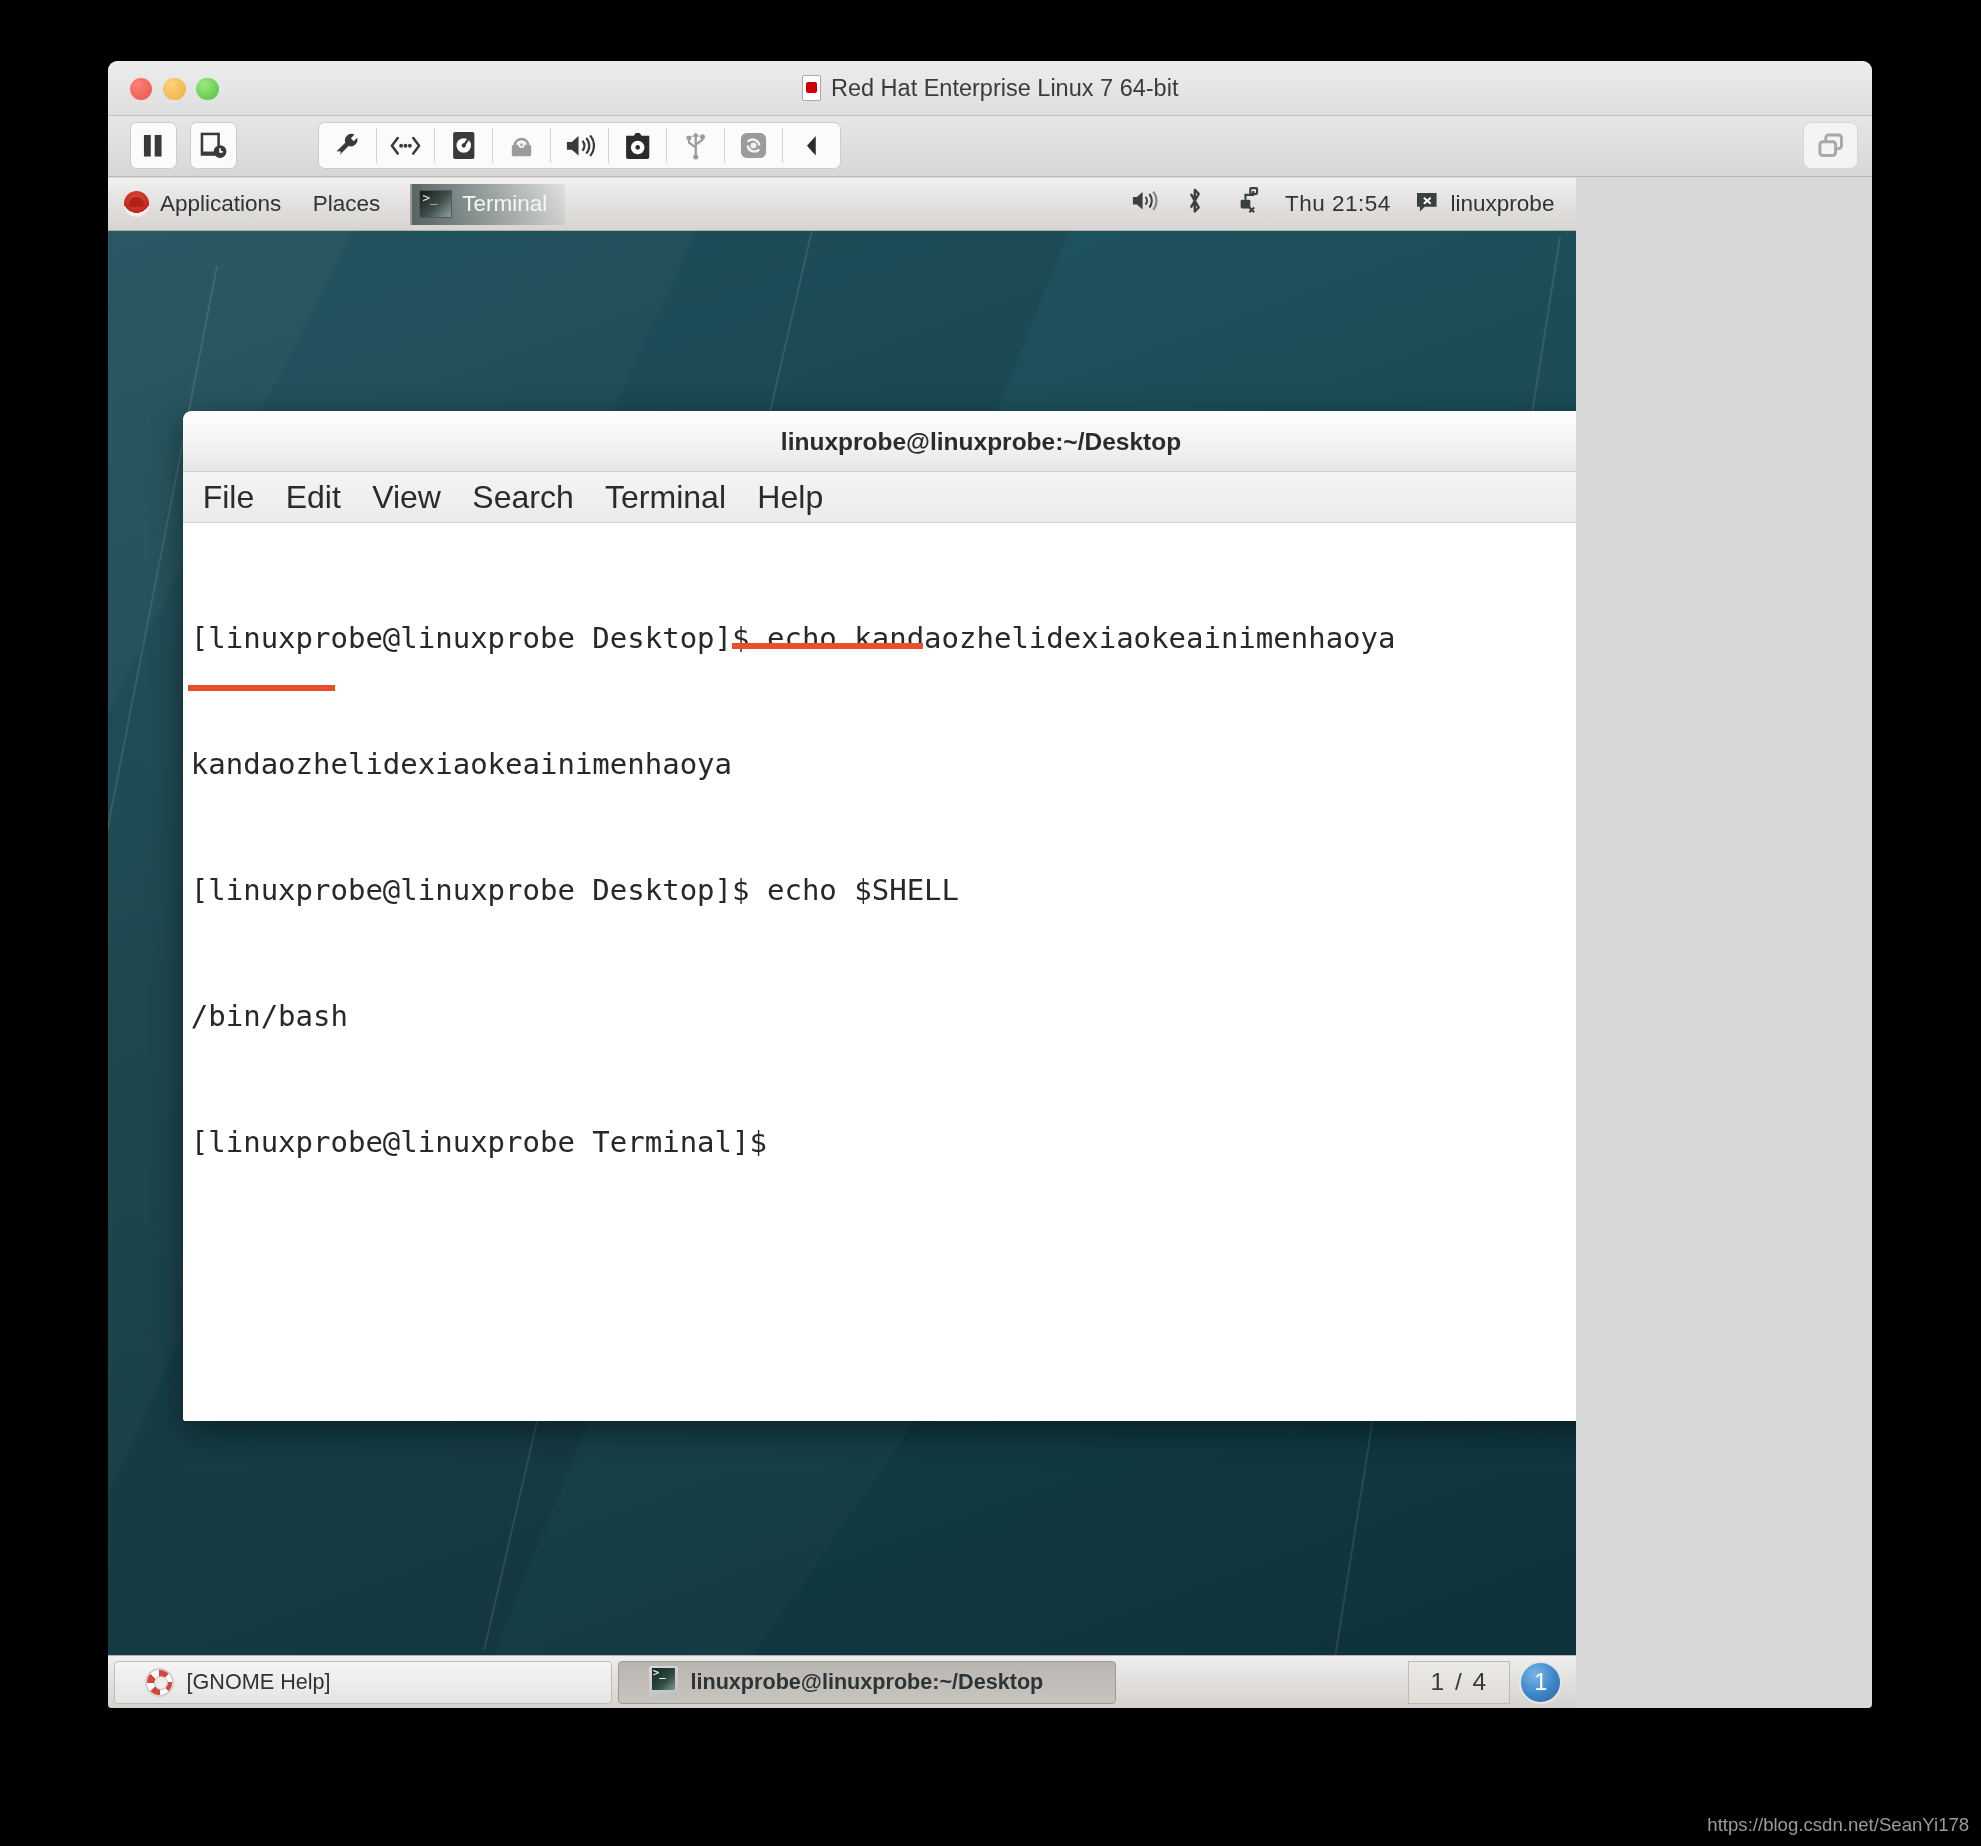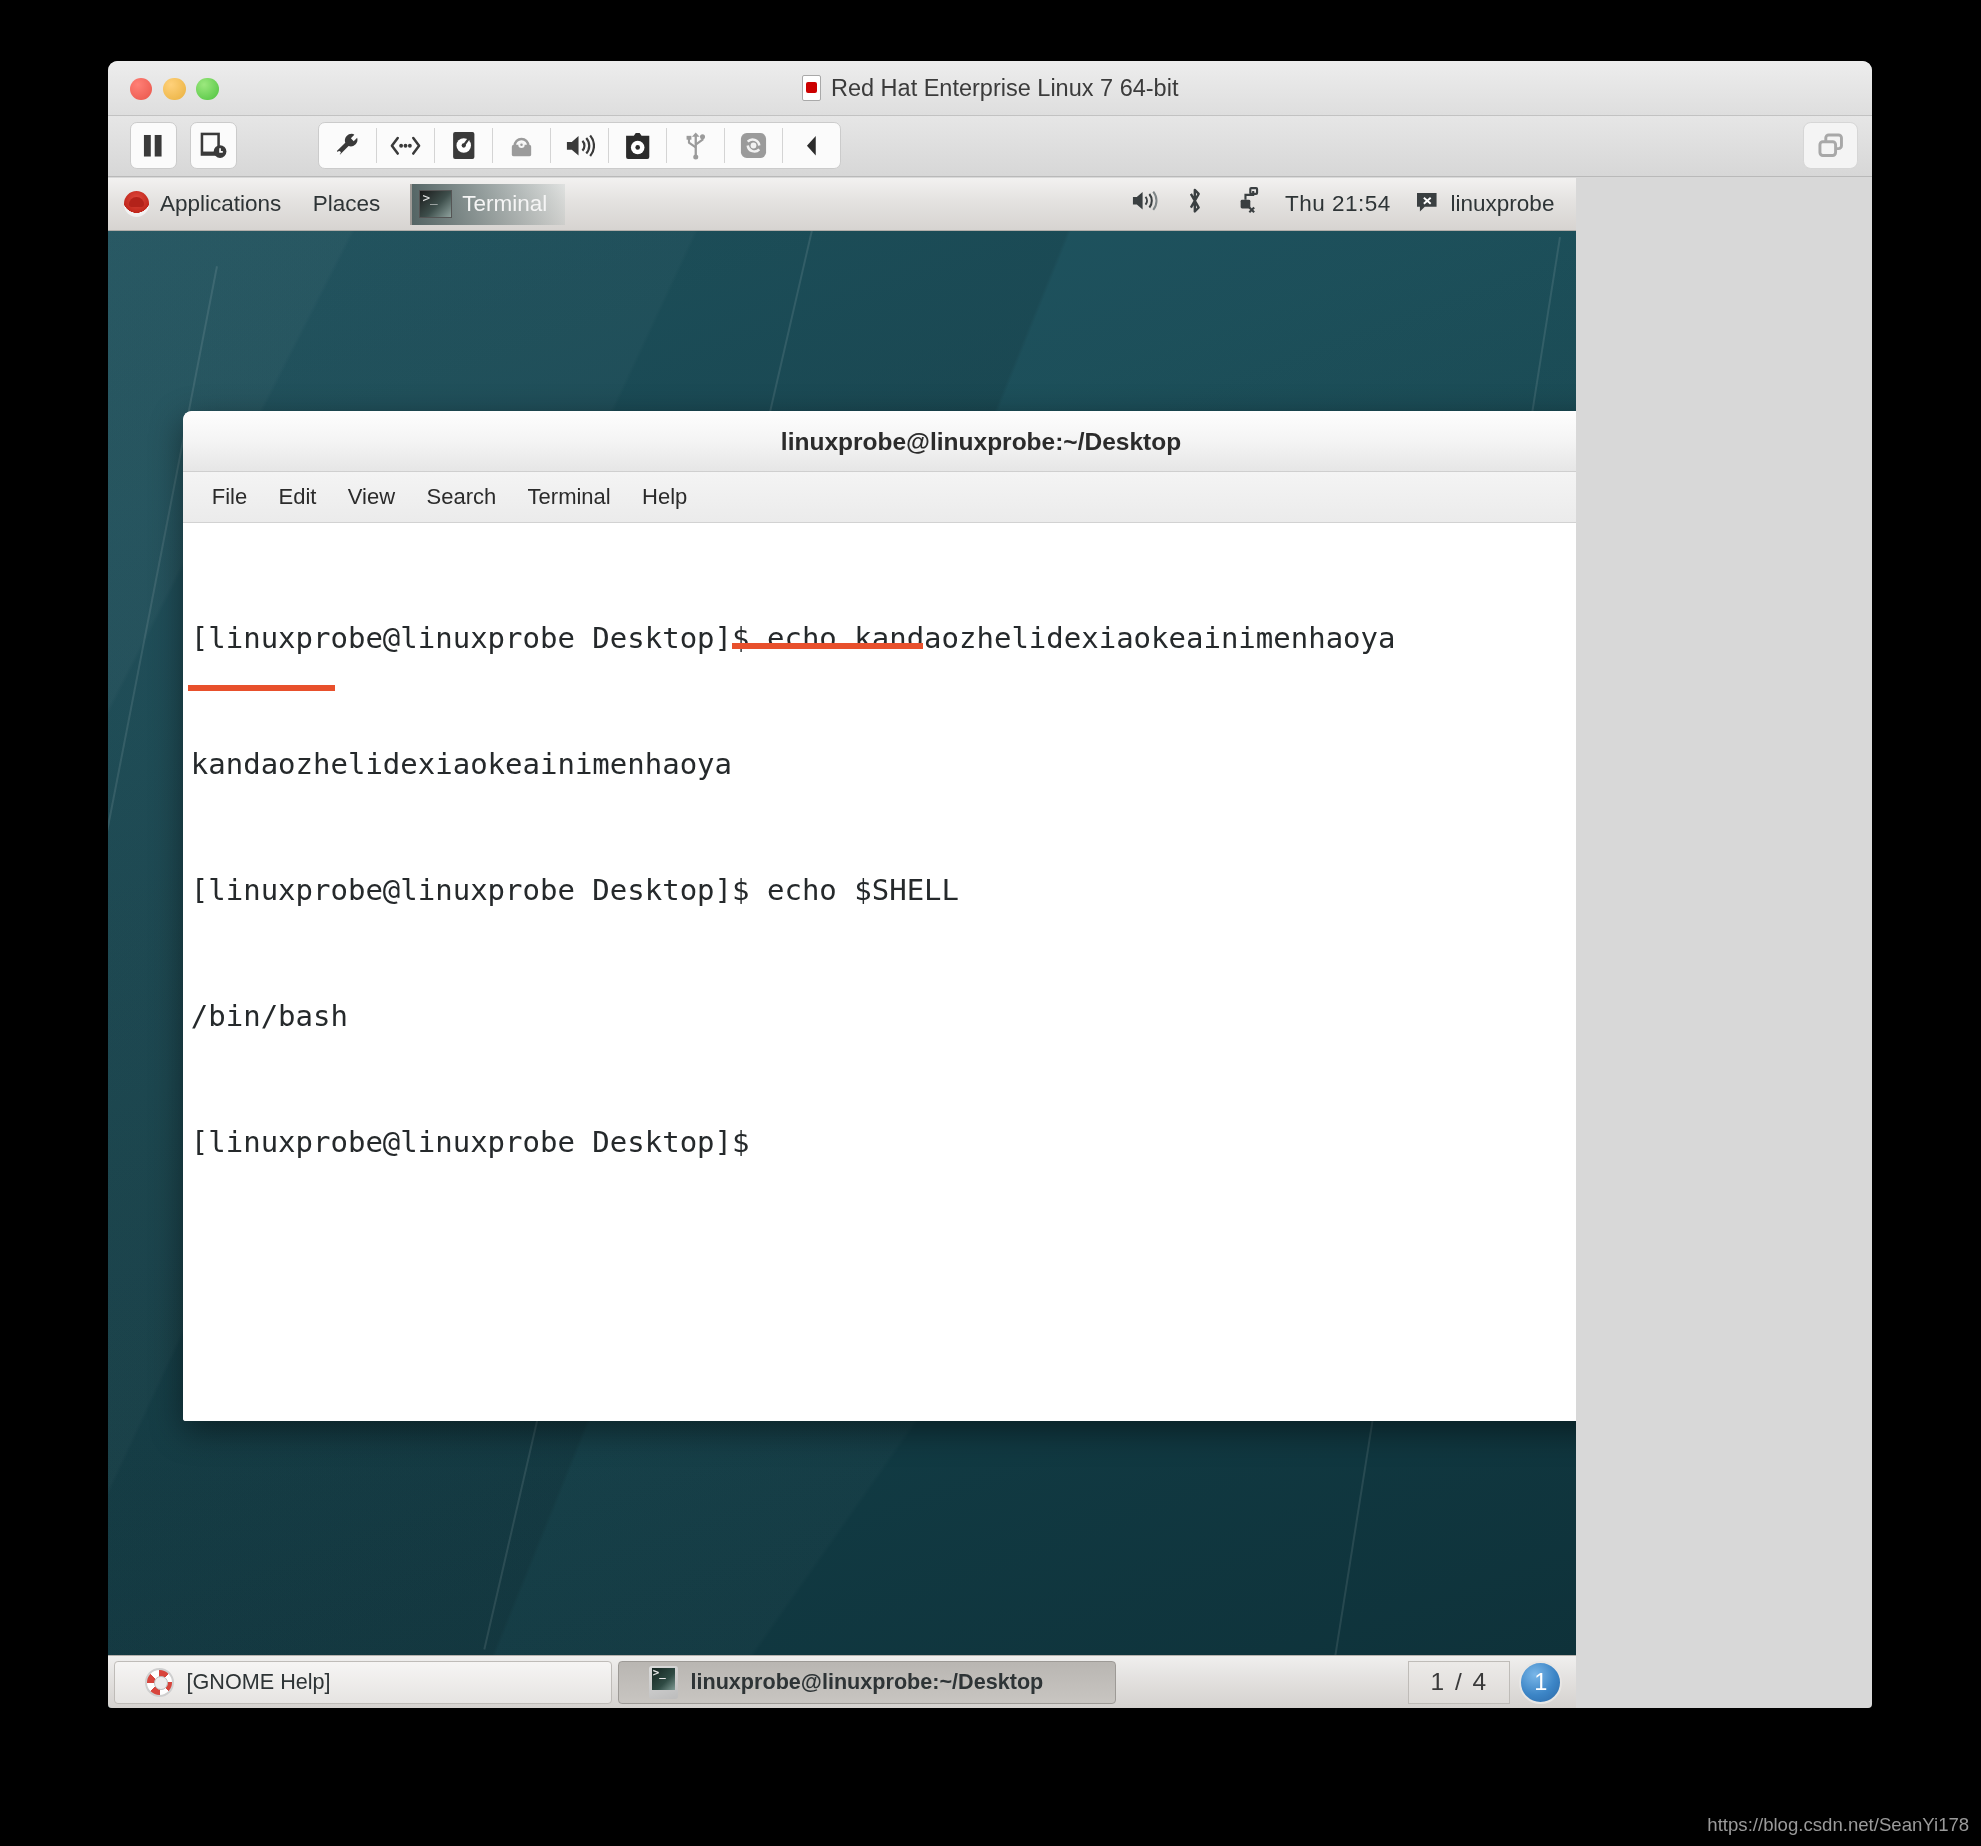--- a/index.html
+++ b/index.html
@@ -214,22 +214,22 @@
     color: #ffffff; font-size: 21.6px;
     font-family: "DejaVu Sans", sans-serif;
   }
   .win-btn svg { display: block; }
 
   #term-menubar {
     height: 51px;
     background: linear-gradient(to bottom, #f4f4f4, #ebebeb);
     border-bottom: 1px solid #d2d2d2;
     display: flex; align-items: center;
-    padding-left: 13px;
-    font-size: 22px; color: #2b2b2b;
+    padding-left: 4px;
+    font-size: 32px; color: #2b2b2b;
   }
   .menu-item { padding: 3.9px 15.7px; border-radius: 2.9px; }
 
   #term-body {
     position: relative;
     height: calc(100% - 112px);
     background: #ffffff;
     display: flex;
   }
   #term-text {
@@ -551,21 +551,21 @@
         <span class="menu-item">Terminal</span>
         <span class="menu-item">Help</span>
       </div>
 
       <div id="term-body">
         <div id="term-text">
           <span class="tline">[linuxprobe@linuxprobe Desktop]$ echo kandaozhelidexiaokeainimenhaoya</span>
           <span class="tline">kandaozhelidexiaokeainimenhaoya</span>
           <span class="tline">[linuxprobe@linuxprobe Desktop]$ echo $SHELL</span>
           <span class="tline">/bin/bash</span>
-          <span class="tline">[linuxprobe@linuxprobe Desktop]$</span>
+          <span class="tline">[linuxprobe@linuxprobe Terminal]$</span>
           <div class="ul-mark" style="left:549px; top:120px; width:191px;"></div>
           <div class="ul-mark" style="left:4.9px; top:162px; width:147px;"></div>
         </div>
         <div id="term-scrollbar">
           <div id="term-thumb"></div>
         </div>
       </div>
     </div>
 
     <div id="taskbar">

